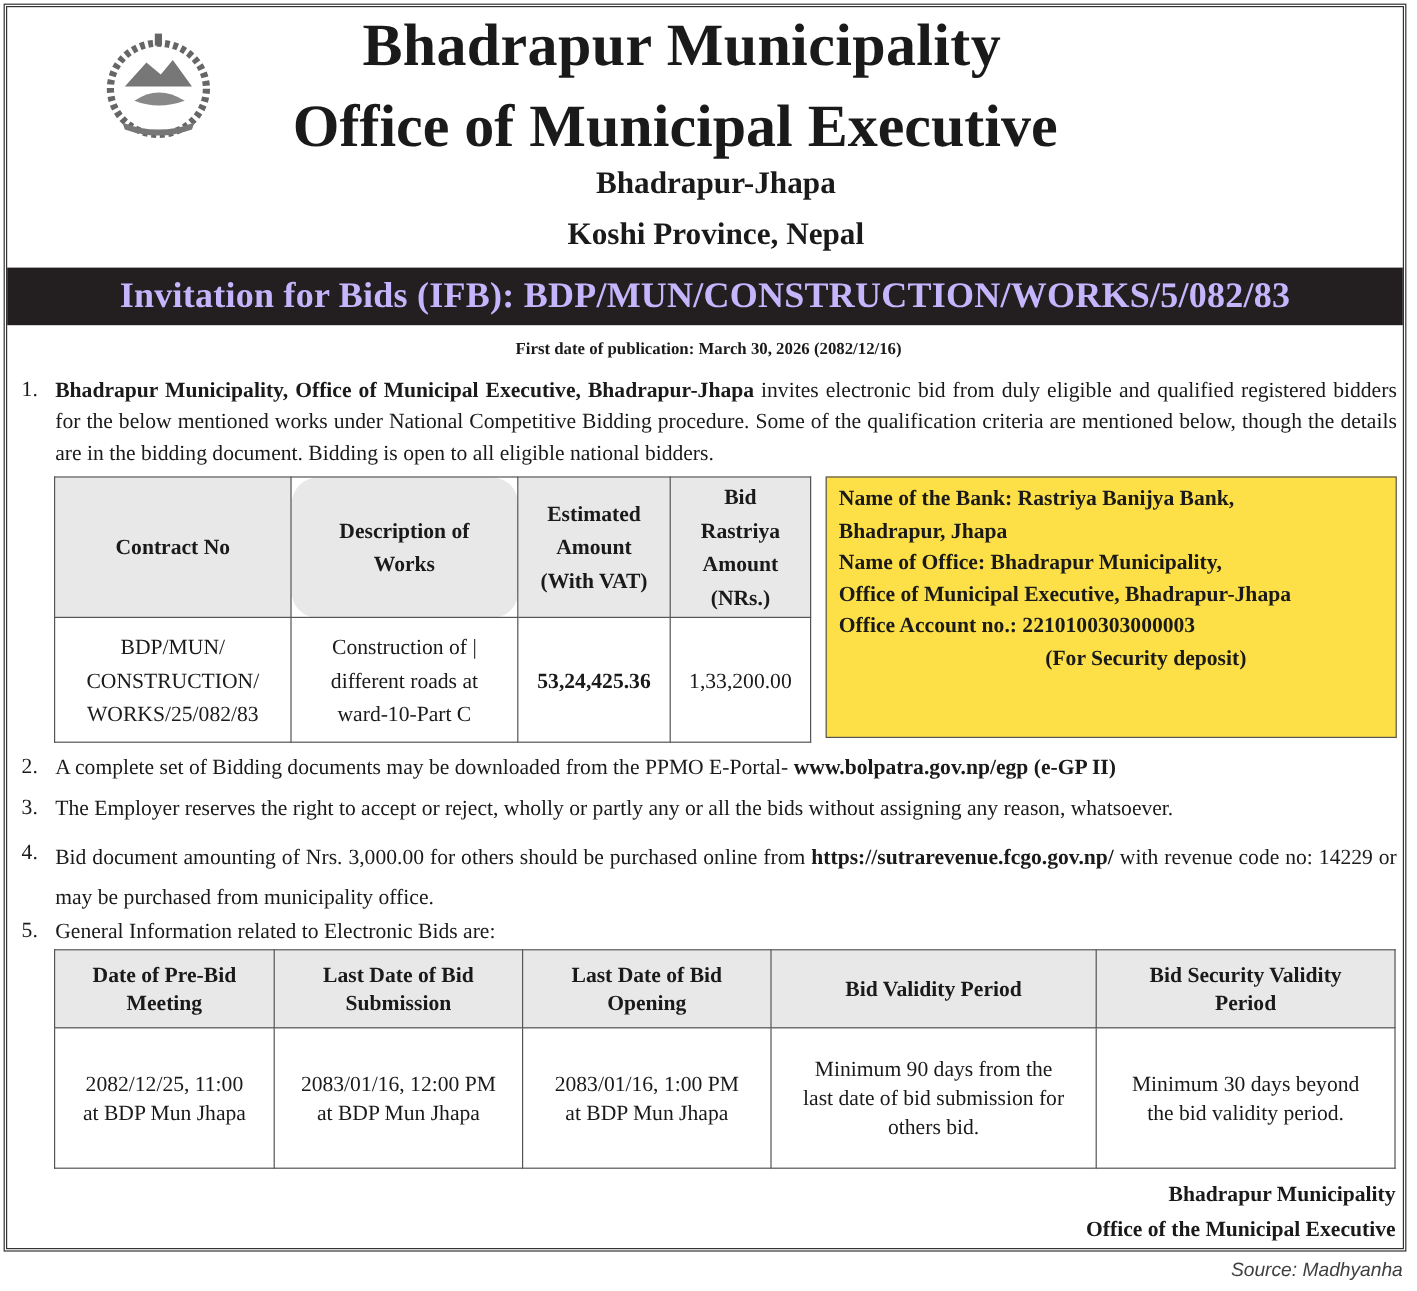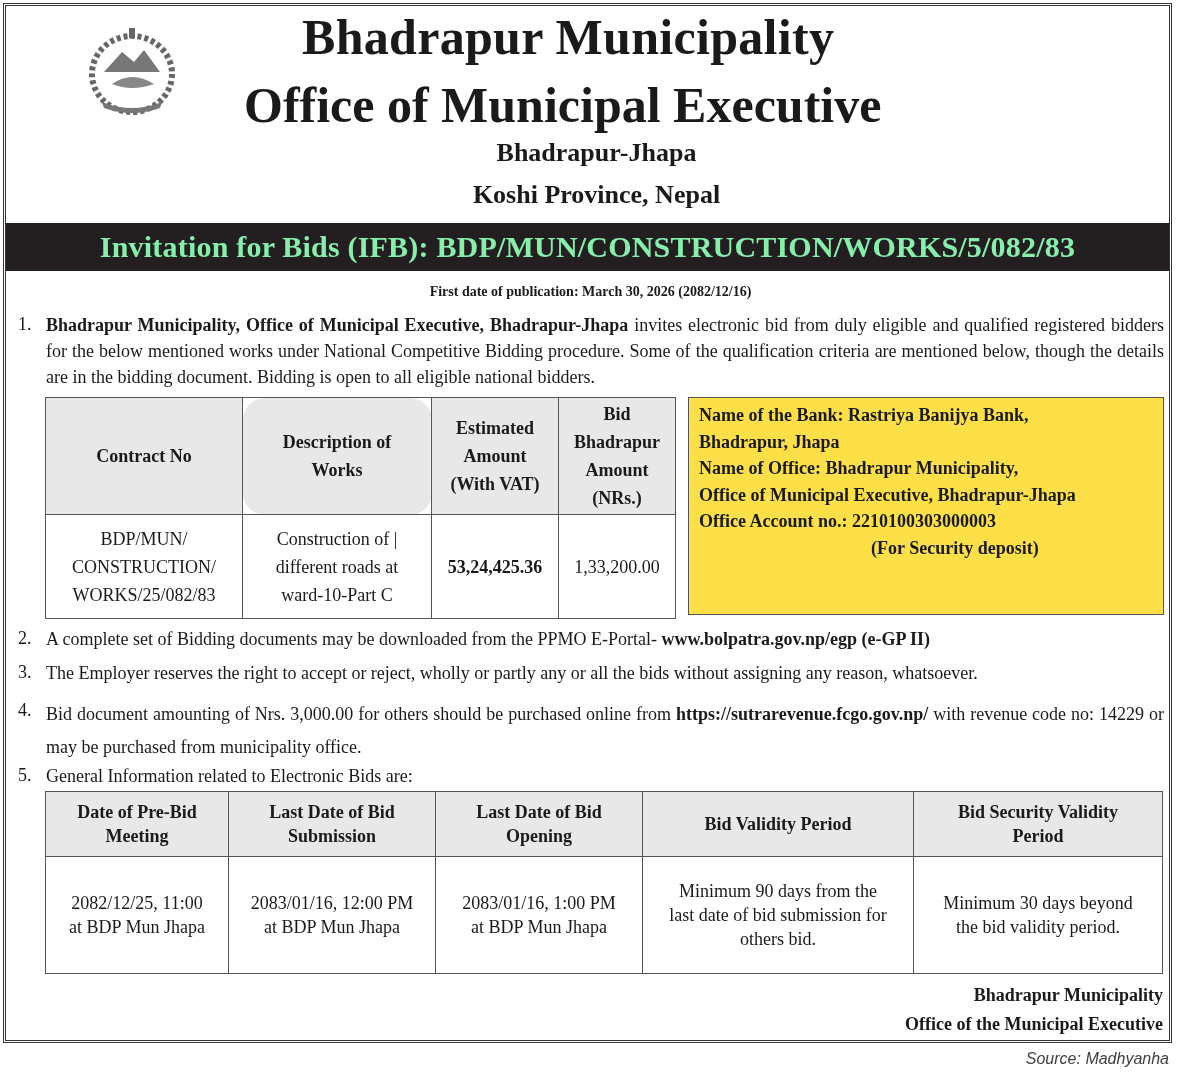--- a/index.html
+++ b/index.html
@@ -4,21 +4,21 @@
 <style>
   html, body { margin: 0; padding: 0; background: #ffffff; }
   body { width: 1181px; height: 1076px; position: relative; font-family: "Liberation Serif", "DejaVu Serif", serif; color: #1a1a1a; overflow: hidden; }
   .frame { position: absolute; left: 3px; top: 3px; width: 1169px; height: 1040px; border: 3px double #333; box-sizing: border-box; }
   .emblem { position: absolute; left: 82px; top: 22px; width: 100px; height: 100px; }
   .title1 { position: absolute; left: 0; right: 0; top: 8px; text-align: center; font-size: 50px; font-weight: bold; padding-left: 0; letter-spacing: 0.3px; }
   .title1 { left: 180px; right: 0; text-align: left; padding-left: 122px; }
   .title2 { position: absolute; left: 244px; top: 76px; font-size: 50px; font-weight: bold; }
   .sub1 { position: absolute; left: 0; right: 0; top: 138px; text-align: center; font-size: 26px; font-weight: bold; padding-left: 12px; }
   .sub2 { position: absolute; left: 0; right: 0; top: 180px; text-align: center; font-size: 26px; font-weight: bold; padding-left: 12px; }
-  .ifb-bar { position: absolute; left: 6px; top: 223px; width: 1163px; height: 48px; background: #231f20; color: #86efac; text-align: center; font-size: 30px; font-weight: bold; line-height: 48px; letter-spacing: 0.2px; }
+  .ifb-bar { position: absolute; left: 6px; top: 223px; width: 1163px; height: 48px; background: #231f20; color: #c4b5fd; text-align: center; font-size: 30px; font-weight: bold; line-height: 48px; letter-spacing: 0.2px; }
   .pubdate { position: absolute; left: 0; right: 0; top: 284px; text-align: center; font-size: 14px; font-weight: bold; }
   .para { position: absolute; font-size: 18px; line-height: 26px; text-align: justify; }
   .num { position: absolute; font-size: 18px; }
   b { font-weight: bold; }
   table { border-collapse: collapse; font-size: 18px; }
   .t1 { position: absolute; left: 45px; top: 397px; }
   .t1 td, .t1 th { border: 1.5px solid #555; text-align: center; vertical-align: middle; padding: 2px 6px; line-height: 28px; }
   .t1 th { background: #e8e8e8; font-weight: bold; }
   .bank { position: absolute; left: 688px; top: 397px; width: 476px; height: 218px; background: #fde047; border: 1.5px solid #555; box-sizing: border-box; padding: 4px 10px; font-weight: bold; font-size: 18px; line-height: 26.5px; }
   .bank .center { padding-left: 172px; }
@@ -54,21 +54,21 @@
 
 <span class="num" style="left:18px; top:314px;">1.</span>
 <div class="para" style="left:46px; top:312px; width:1118px;"><b>Bhadrapur Municipality, Office of Municipal Executive, Bhadrapur-Jhapa</b><span> invites electronic bid from duly eligible and qualified registered bidders for the below mentioned works under National Competitive Bidding procedure. Some of the qualification criteria are mentioned below, though the details are in the bidding document. Bidding is open to all eligible national bidders.</span></div>
 
 <table class="t1">
   <tbody>
       <tr style="height:114px;">
     <th style="width:184px;">Contract No</th>
     <th style="width:176px;border-radius:22px;"><span>Description of</span><br><span>Works</span></th>
     <th style="width:114px;"><span>Estimated</span><br><span>Amount</span><br><span>(With VAT)</span></th>
-    <th style="width:104px;"><span>Bid</span><br><span>Bhadrapur</span><br><span>Amount</span><br><span>(NRs.)</span></th>
+    <th style="width:104px;"><span>Bid</span><br><span>Rastriya</span><br><span>Amount</span><br><span>(NRs.)</span></th>
   </tr>
   <tr style="height:104px;">
     <td><span>BDP/MUN/</span><br><span>CONSTRUCTION/</span><br><span>WORKS/25/082/83</span></td>
     <td><span>Construction of |</span><br><span>different roads at</span><br><span>ward-10-Part C</span></td>
     <td style="font-weight:bold;">53,24,425.36</td>
     <td>1,33,200.00</td>
   </tr>
 </tbody>
   </table>
 

